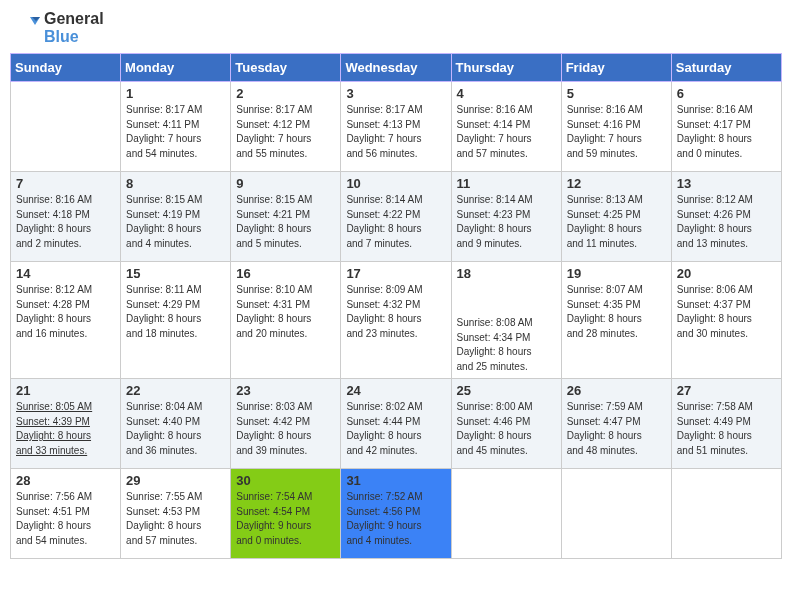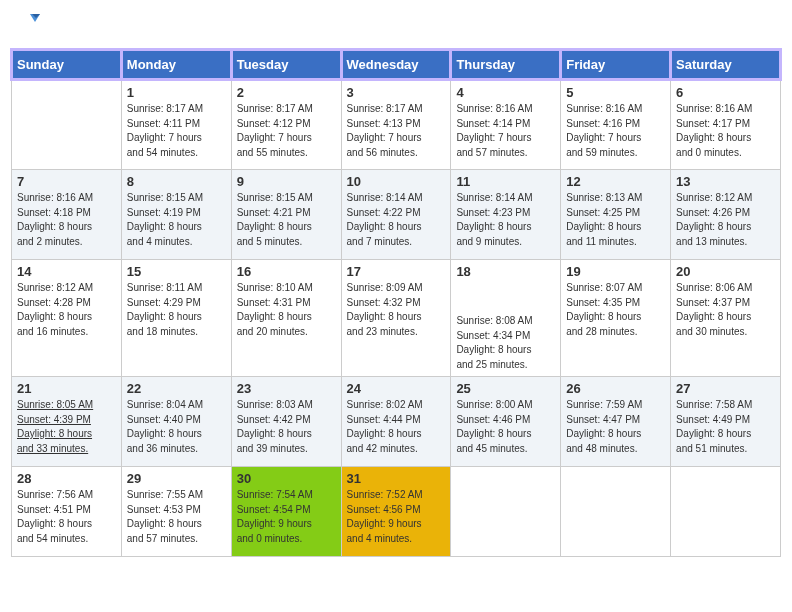--- a/index.html
+++ b/index.html
@@ -38,21 +38,21 @@
       border-collapse: collapse;
       table-layout: fixed;
     }
     th {
       background-color: #3a6fc4;
       color: #fff;
       font-size: 13px;
       font-weight: bold;
       padding: 6px 4px;
       text-align: left;
-      border: 3px solid #c4b5fd;
+      border: 1px solid #c4b5fd;
     }
     td {
       border: 1px solid #ccc;
       vertical-align: top;
       padding: 4px 5px;
       font-size: 10.5px;
       color: #333;
       height: 90px;
     }
     td.empty {
@@ -78,20 +78,24 @@
   </style>
 </head>
 <body>
 
 <div class="header-area">
   <div class="logo">
   <svg width="30" height="30" viewBox="0 0 30 30">
     <polygon points="20,4 30,4 25,12" fill="#4a90d9"></polygon>
     <polygon points="22,4 30,4 26,8" fill="#2a5fa0"></polygon>
   </svg>
+  <div style="line-height:1.1">
+    <span style="font-size:16px;font-weight:bold;color:#333">General</span><br>
+    <span style="font-size:16px;font-weight:bold;color:#4a90d9">Blue</span>
+  </div>
 </div>
   <div class="title-area">
     <div class="month-title"></div>
     <div class="location-title"></div>
   </div>
 </div>
 
 <table>
   <thead>
     <tr>
@@ -318,21 +322,21 @@
 Daylight: 8 hours
 and 57 minutes.</div>
         </td>
         <td style="background-color: #84cc16;">
           <div class="day-number">30</div>
           <div class="day-info" style="white-space: pre-line;">Sunrise: 7:54 AM
 Sunset: 4:54 PM
 Daylight: 9 hours
 and 0 minutes.</div>
         </td>
-        <td style="background-color: #eab308;">
+        <td style="background-color: #3b82f6;">
           <div class="day-number">31</div>
           <div class="day-info" style="white-space: pre-line;">Sunrise: 7:52 AM
 Sunset: 4:56 PM
 Daylight: 9 hours
 and 4 minutes.</div>
         </td>
         <td class="empty" style="background-color: rgb(255, 255, 255);"></td>
         <td class="empty" style="background-color: rgb(255, 255, 255);"></td>
         <td class="empty" style="background-color: rgb(255, 255, 255);"></td>
       </tr>

